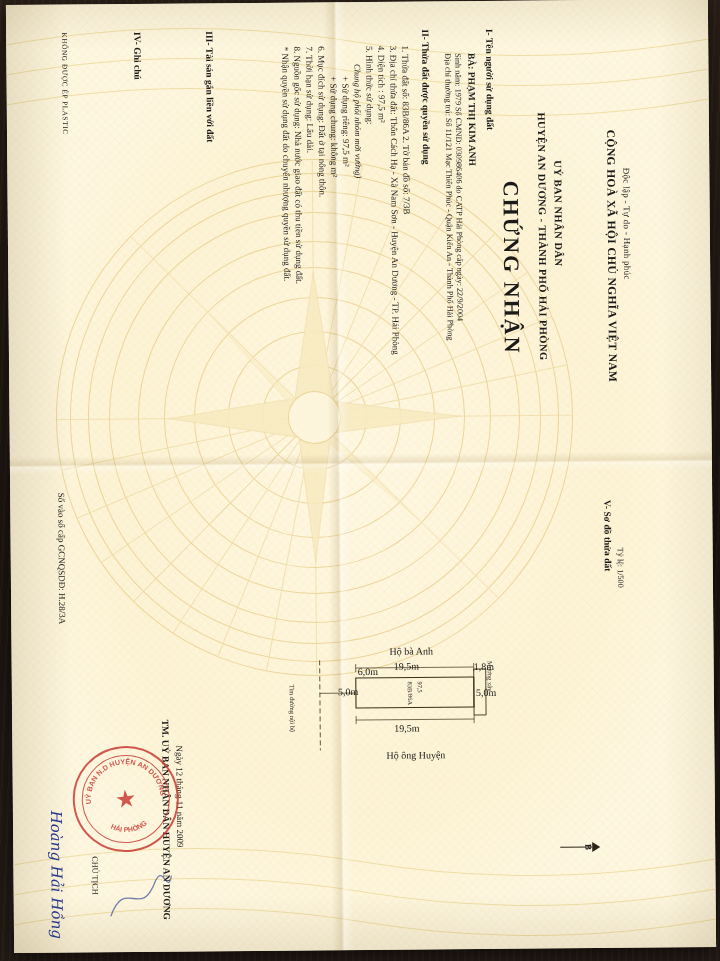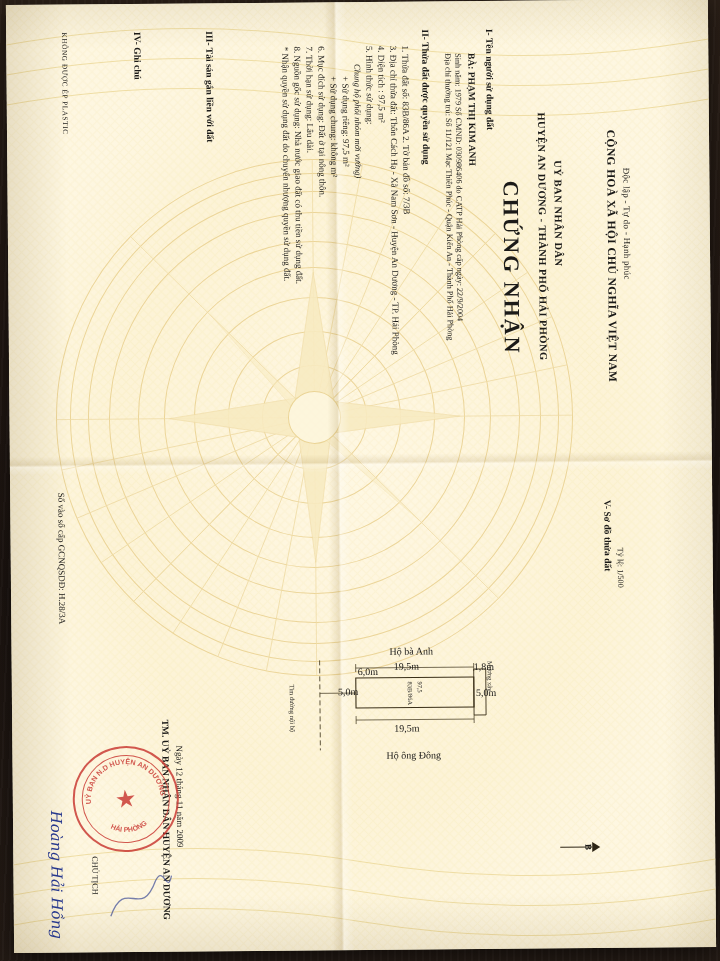--- a/index.html
+++ b/index.html
@@ -272,21 +272,21 @@
         <line x1="58" y1="14" x2="58" y2="22" stroke="#3a2f18" stroke-width="0.7"></line>
         <line x1="176" y1="14" x2="176" y2="22" stroke="#3a2f18" stroke-width="0.7"></line>
 
         <line x1="58" y1="70" x2="176" y2="70" stroke="#3a2f18" stroke-width="0.7"></line>
         <line x1="58" y1="66" x2="58" y2="74" stroke="#3a2f18" stroke-width="0.7"></line>
         <line x1="176" y1="66" x2="176" y2="74" stroke="#3a2f18" stroke-width="0.7"></line>
       </svg>
 
       
       <div class="sk-lbl" style="left:92px;top:-4px;">Hộ bà Anh</div>
-      <div class="sk-lbl" style="left:88px;top:100px;">Hộ ông Đông</div>
+      <div class="sk-lbl" style="left:88px;top:100px;">Hộ ông Huyện</div>
       <div class="sk-lbl" style="left:96px;top:11px;">19,5m</div>
       <div class="sk-lbl" style="left:96px;top:73px;">19,5m</div>
       <div class="sk-lbl" style="left:40px;top:36px;">5,0m</div>
       <div class="sk-lbl" style="left:178px;top:38px;">5,0m</div>
       <div class="sk-lbl" style="left:24px;top:16px;margin-left:36px;">6,0m</div>
       <div class="sk-lbl" style="left:176px;top:12px;text-align:center;">1,8m</div>
       <div class="sk-lbl v" style="left:-2px;top:34px;font-size:6.6px;">Tim đường nội bộ</div>
       <div class="sk-lbl v" style="left:196px;top:12px;font-size:6.6px;">Mương xây</div>
       <div class="sk-lbl v" style="left:116px;top:32px;font-size:6.4px;">83B/86A</div>
       <div class="sk-lbl v" style="left:126px;top:32px;font-size:6.4px;">97,5</div>

